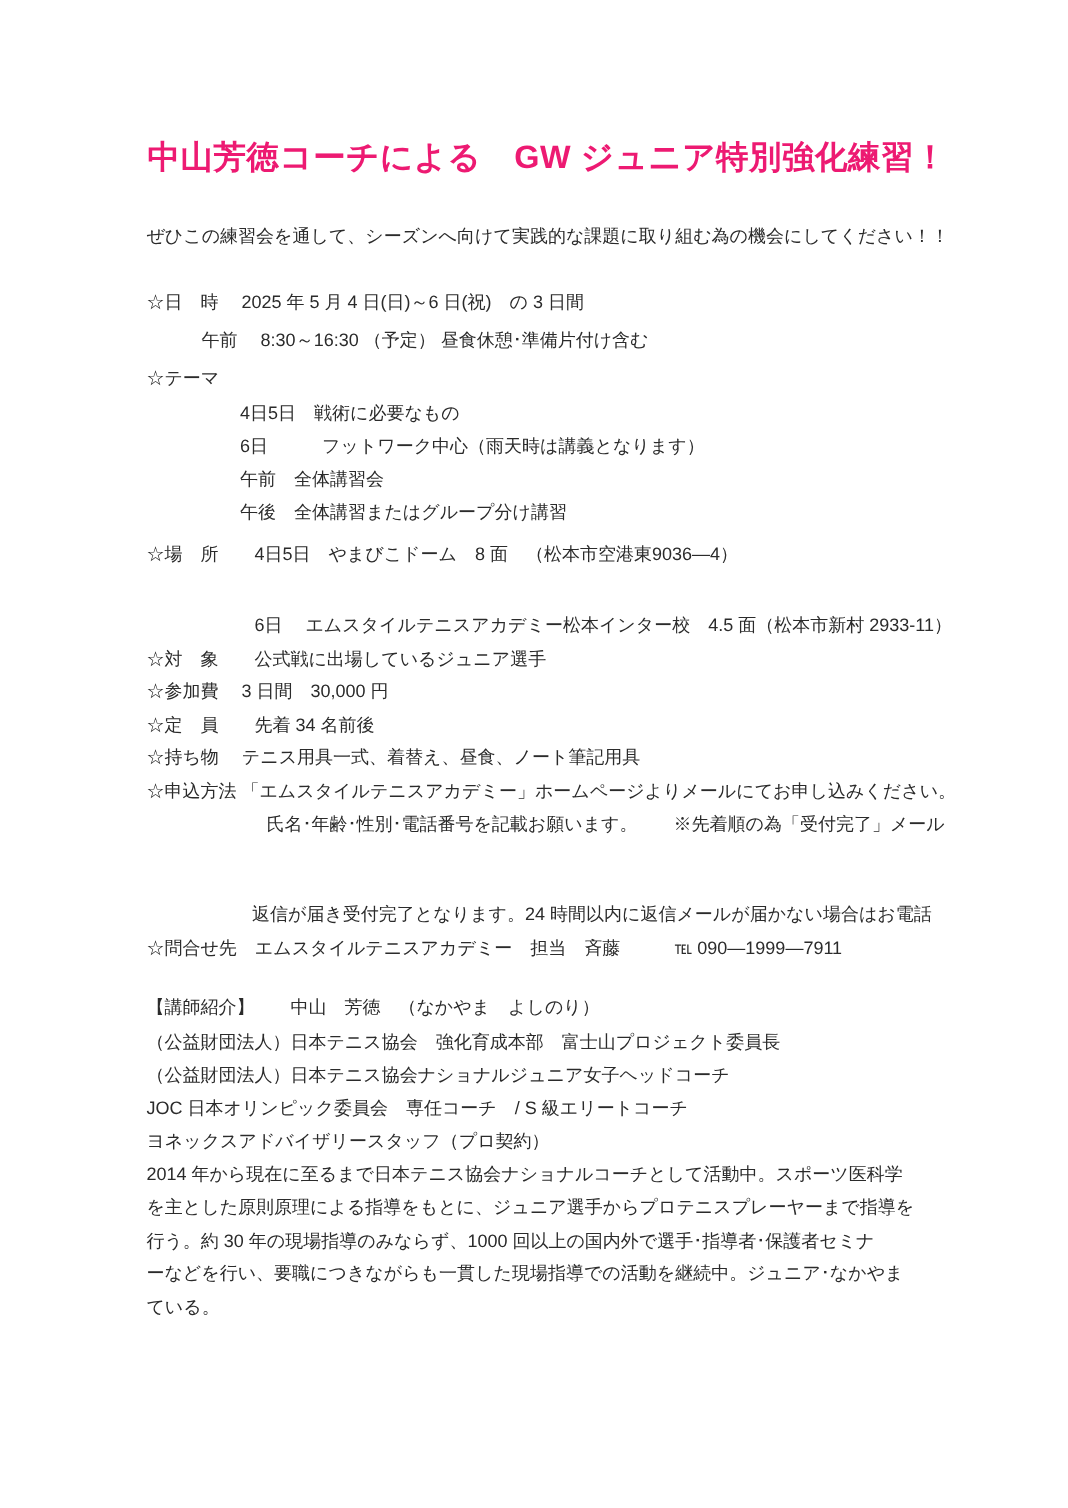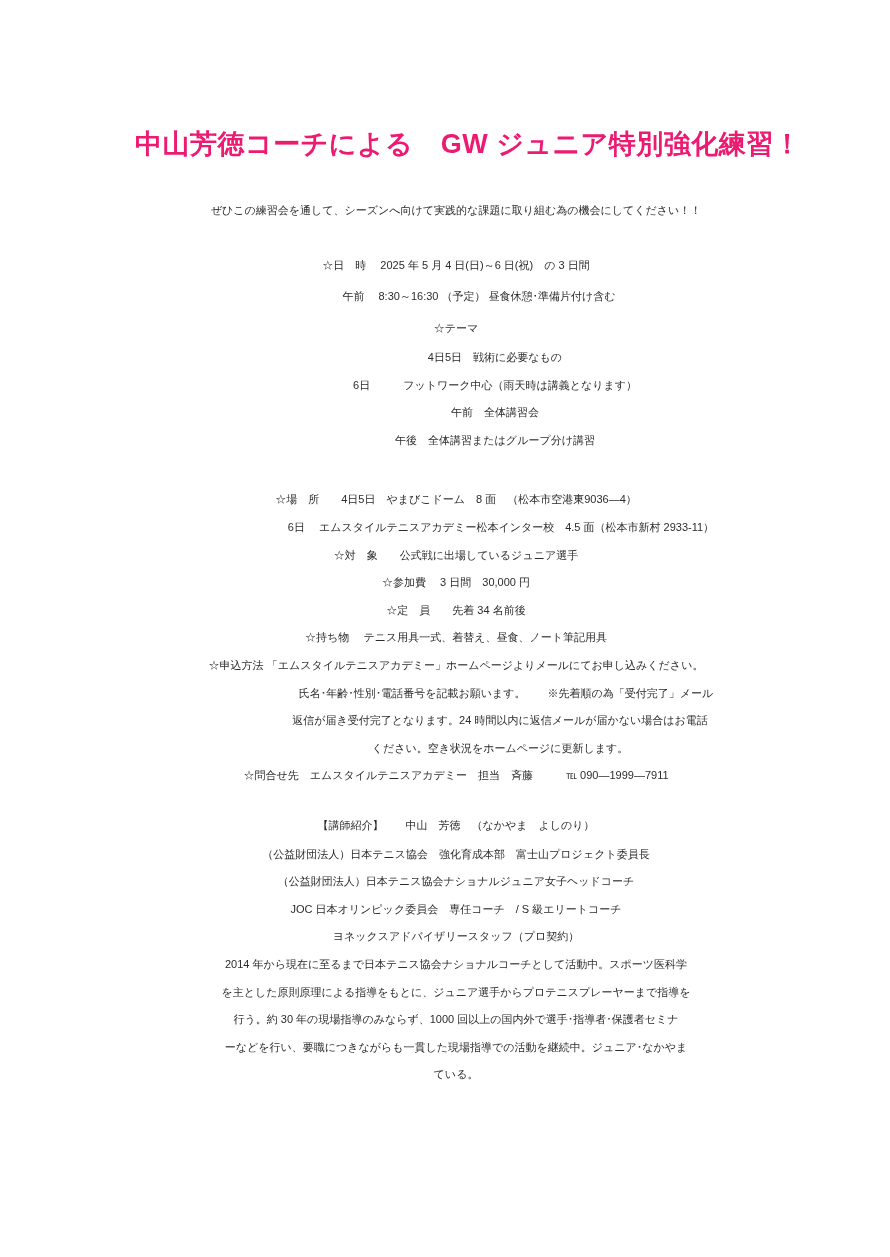--- a/index.html
+++ b/index.html
@@ -15,44 +15,43 @@
     overflow: hidden;
   }
   .page {
     box-sizing: border-box;
     width: 890px;
     height: 1257px;
     padding: 112px 100px 0 122px;
     background: #ffffff;
   }
   .title {
-    margin: 13px;
+    margin: 0;
     text-align: center;
     font-size: 27px;
     font-weight: bold;
     line-height: 38px;
     white-space: nowrap;
     letter-spacing: 0.5px;
   }
   .line {
-    font-size: 11px;
+    font-size: 15px;
     line-height: 27.6px;
     white-space: nowrap;
-    text-align: center;
   }
   .lh31 { line-height: 31.5px; }
   .intro { margin-top: 34px; }
   .gap-xl { margin-top: 25px; }
-  .gap-md { margin-top: 32px; }
+  .gap-md { margin-top: 8px; }
   .gap-lg { margin-top: 23px; font-family: Liberation Mono, monospace; }
   .ind-a { padding-left: 46px; }
   .ind-b { padding-left: 78px; }
-  .ind-c { padding-left: 90px; }
+  .ind-c { padding-left: 90px; margin-top: 31px; }
   .ind-d { padding-left: 100px; }
-  .ind-e { padding-left: 88px; }
+  .ind-e { padding-left: 88px; margin-top: 48px; }
 </style>
 </head>
 <body style="color: rgb(43, 43, 43);">
 
 <div class="page">
 
   <h1 class="title" style="color: rgb(237, 26, 114);">中山芳徳コーチによる　GW ジュニア特別強化練習！</h1>
 
   <div class="line intro">ぜひこの練習会を通して、シーズンへ向けて実践的な課題に取り組む為の機会にしてください！！</div>
 
@@ -66,21 +65,20 @@
 
   <div class="line gap-md">☆場　所　　4日5日　やまびこドーム　8 面　（松本市空港東9036—4）</div>
   <div class="line ind-c">6日　 エムスタイルテニスアカデミー松本インター校　4.5 面（松本市新村 2933-11）</div>
   <div class="line">☆対　象　　公式戦に出場しているジュニア選手</div>
   <div class="line">☆参加費　 3 日間　30,000 円</div>
   <div class="line">☆定　員　　先着 34 名前後</div>
   <div class="line">☆持ち物　 テニス用具一式、着替え、昼食、ノート筆記用具</div>
   <div class="line">☆申込方法 「エムスタイルテニスアカデミー」ホームページよりメールにてお申し込みください。</div>
   <div class="line ind-d">氏名･年齢･性別･電話番号を記載お願います。　　※先着順の為「受付完了」メール</div>
   <div class="line ind-e">返信が届き受付完了となります。24 時間以内に返信メールが届かない場合はお電話</div>
-  <div class="line ind-e">ください。空き状況をホームページに更新します。</div>
   <div class="line">☆問合せ先　エムスタイルテニスアカデミー　担当　斉藤　　　℡ 090—1999—7911</div>
 
   <div class="line gap-lg">【講師紹介】　　中山　芳徳　（なかやま　よしのり）</div>
   <div class="line">（公益財団法人）日本テニス協会　強化育成本部　富士山プロジェクト委員長</div>
   <div class="line">（公益財団法人）日本テニス協会ナショナルジュニア女子ヘッドコーチ</div>
   <div class="line">JOC 日本オリンピック委員会　専任コーチ　/ S 級エリートコーチ</div>
   <div class="line">ヨネックスアドバイザリースタッフ（プロ契約）</div>
   <div class="line">2014 年から現在に至るまで日本テニス協会ナショナルコーチとして活動中。スポーツ医科学</div>
   <div class="line">を主とした原則原理による指導をもとに、ジュニア選手からプロテニスプレーヤーまで指導を</div>
   <div class="line">行う。約 30 年の現場指導のみならず、1000 回以上の国内外で選手･指導者･保護者セミナ</div>

